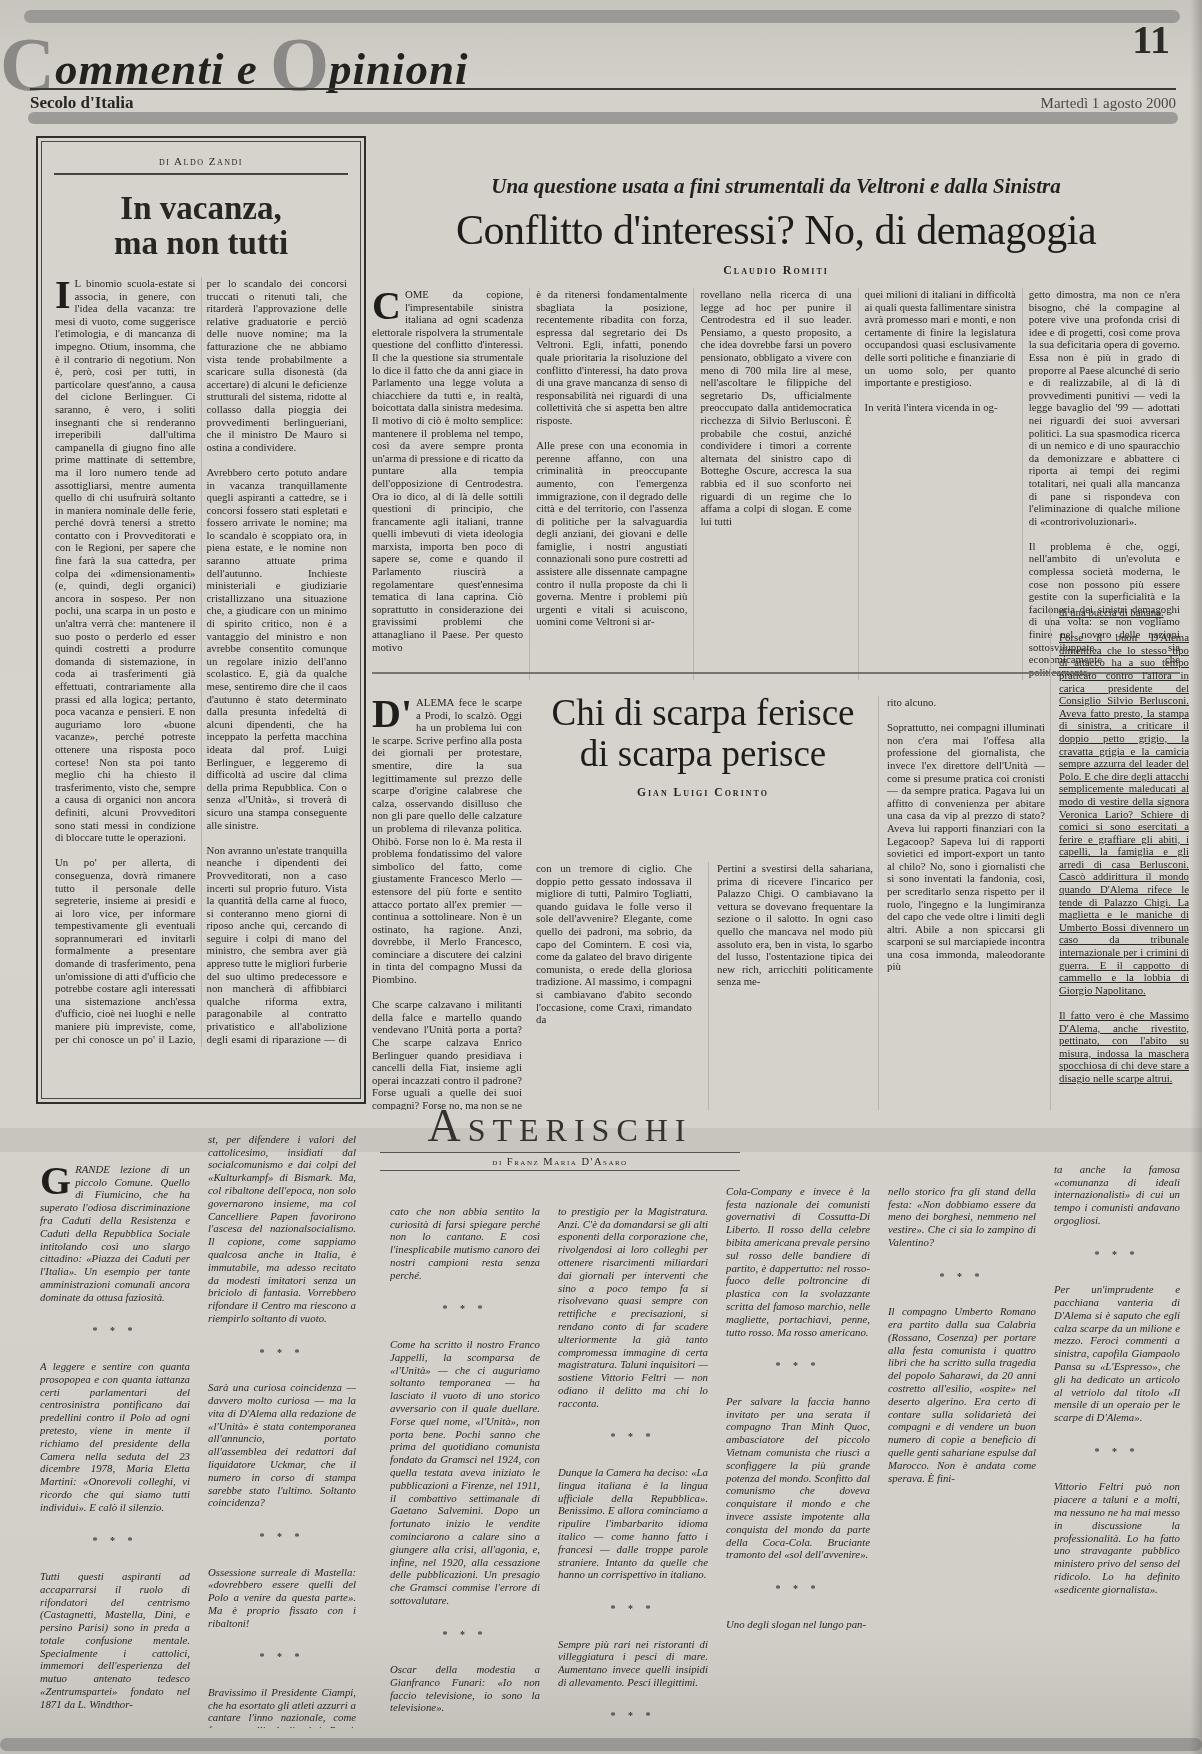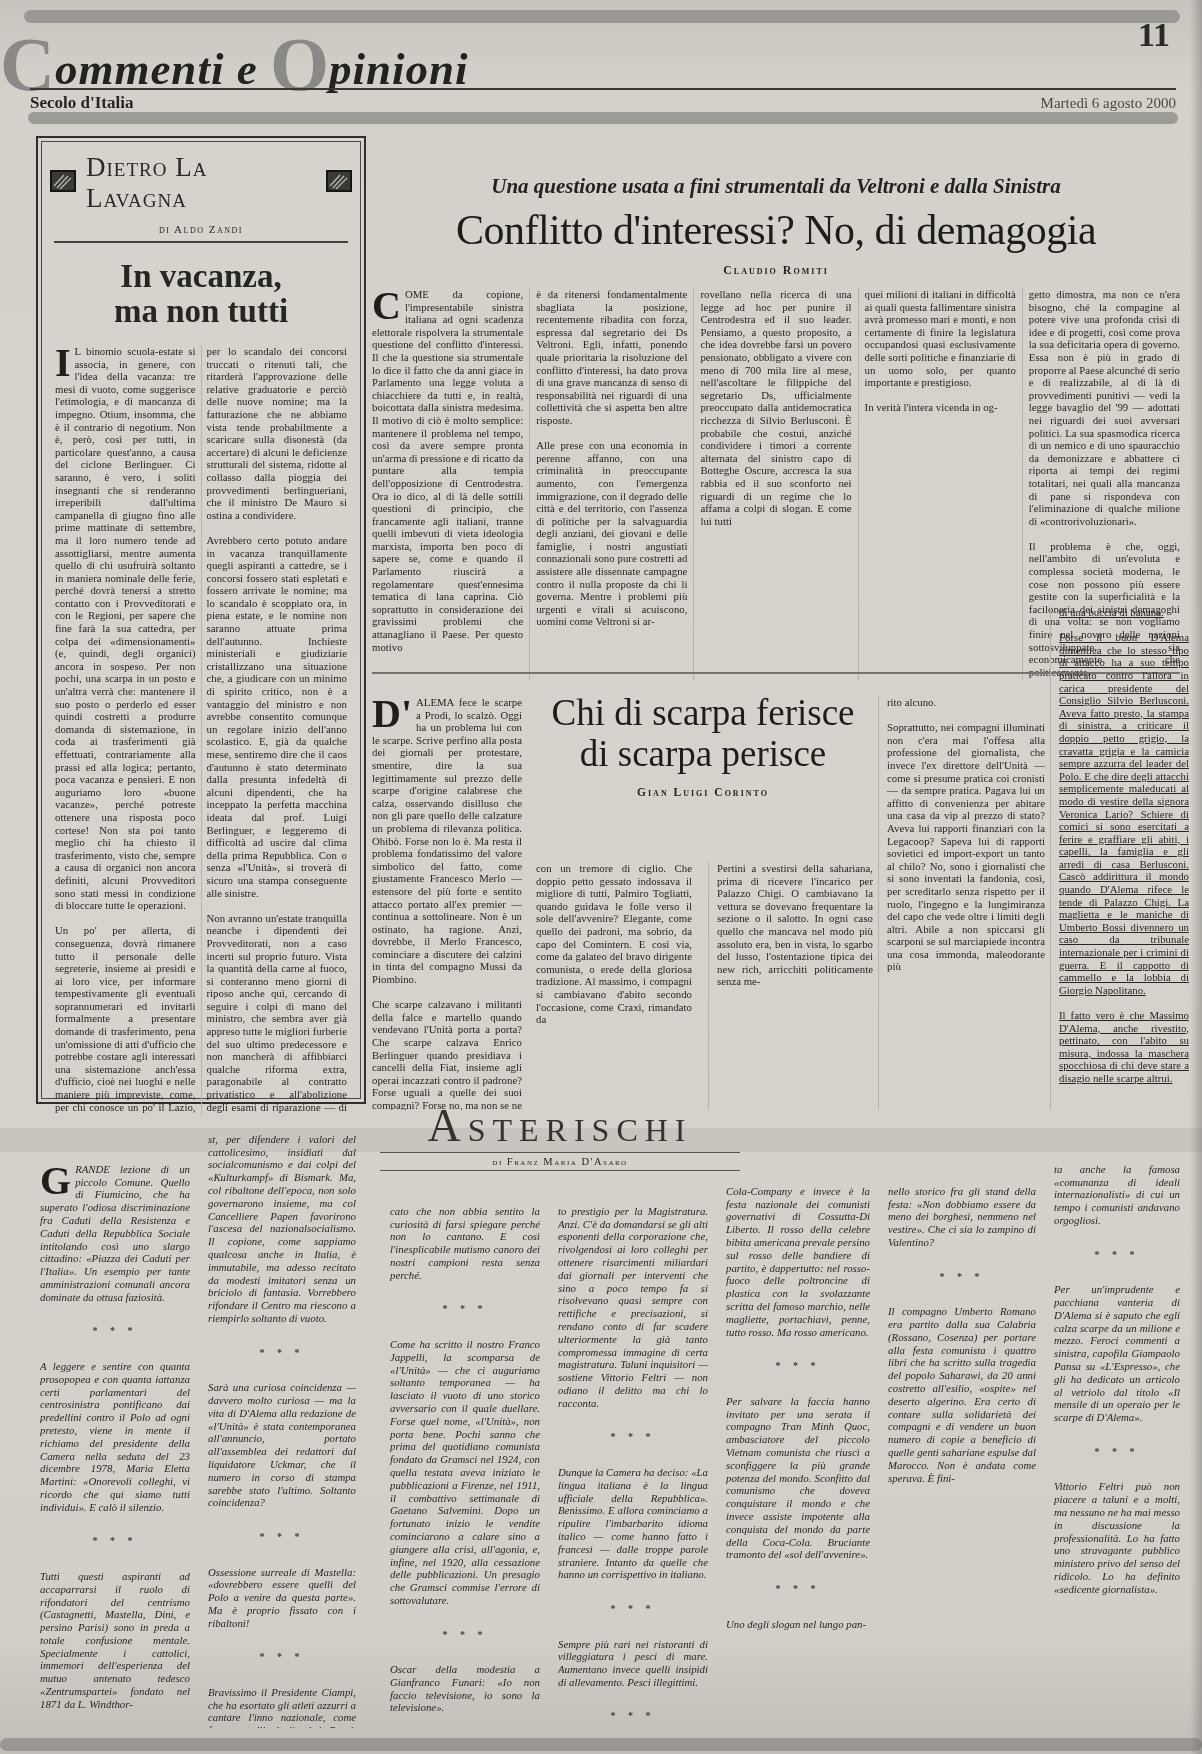--- a/index.html
+++ b/index.html
@@ -7,21 +7,21 @@
     background:linear-gradient(180deg,#c7c4be 0%,#d4d1ca 5%,#d6d3cc 50%,#d2cfc8 93%,#c1beb8 100%);
     font-family:"Liberation Serif","DejaVu Serif",serif;color:#272623;}
   .scanbar{position:absolute;background:#8f8d8a;opacity:.8;border-radius:8px;}
   .edge-right{position:absolute;top:0;right:0;width:12px;height:100%;
     background:linear-gradient(90deg,rgba(0,0,0,0),rgba(90,88,85,.35));}
 
   
   .masthead{position:absolute;top:34px;left:0;width:1060px;white-space:nowrap;}
   .bigcap{font-size:76px;line-height:60px;font-weight:bold;color:#8b8987;vertical-align:-6px;}
   .mh-word{font-size:45px;font-weight:bold;font-style:italic;color:#23221f;letter-spacing:1px;}
-  .pagenum{position:absolute;top:16px;right:32px;font-size:34px;font-weight:bold;color:#2b2a27;}
+  .pagenum{position:absolute;top:16px;right:32px;font-size:40px;font-weight:bold;color:#2b2a27;}
   .dateline{position:absolute;top:88px;left:30px;right:26px;border-top:2px solid #393835;
     display:flex;justify-content:space-between;align-items:center;padding-top:3px;}
   .dateline .paper-name{font-size:17px;font-weight:bold;}
   .dateline .paper-date{font-size:15px;color:#4a4945;}
 
   
   .box{position:absolute;left:36px;top:136px;width:326px;height:964px;border:2px solid #2f2e2b;background:rgba(215,212,205,.5);}
   .box-inner{position:absolute;inset:3px;border:1px solid #4a4945;padding:6px 8px;box-sizing:border-box;}
   .lavagna-head{display:flex;align-items:center;justify-content:center;gap:10px;padding:4px 0 2px;}
   .lavagna-title-text{font-variant:small-caps;font-size:27px;letter-spacing:1px;color:#2b2a27;}
@@ -87,40 +87,25 @@
   <div class="scanbar" style="left:28px;top:112px;width:1150px;height:12px;"></div>
   <div class="scanbar" style="left:0;top:1738px;width:1202px;height:13px;"></div>
 
   <div class="masthead">
     <span class="bigcap">C</span><span class="mh-word">ommenti e </span><span class="bigcap">O</span><span class="mh-word">pinioni</span>
   </div>
   <div class="pagenum">11</div>
 
   <div class="dateline">
     <span class="paper-name">Secolo d'Italia</span>
-    <span class="paper-date">Martedì 6 agosto 2000</span>
+    <span class="paper-date">Martedì 1 agosto 2000</span>
   </div>
 
   <div class="box">
     <div class="box-inner">
-      <div class="lavagna-head">
-        <span class="bb-icon">
-          <svg width="26" height="22" viewBox="0 0 26 22">
-              <rect x="1" y="1" width="24" height="20" fill="#3b3a36" stroke="#151512" stroke-width="2"></rect>
-              <path d="M4 16 L14 5 M7 18 L18 6 M10 19 L21 8" stroke="#bab7b1" stroke-width="1.3" fill="none"></path>
-            </svg>
-        </span>
-        <span class="lavagna-title-text">Dietro La Lavagna</span>
-        <span class="bb-icon">
-          <svg width="26" height="22" viewBox="0 0 26 22">
-              <rect x="1" y="1" width="24" height="20" fill="#3b3a36" stroke="#151512" stroke-width="2"></rect>
-              <path d="M4 16 L14 5 M7 18 L18 6 M10 19 L21 8" stroke="#bab7b1" stroke-width="1.3" fill="none"></path>
-            </svg>
-        </span>
-      </div>
       <div class="lavagna-byline">di Aldo Zandi</div>
       <div class="lavagna-art-title" style="white-space:pre-line;">In vacanza,
 ma non tutti</div>
       <div class="lavagna-cols">
         <div class="lavagna-col"><span class="dropcap">I</span><span>L binomio scuola-estate si associa, in genere, con l'idea della vacanza: tre mesi di vuoto, come suggerisce l'etimologia, e di mancanza di impegno. Otium, insomma, che è il contrario di negotium. Non è, però, così per tutti, in particolare quest'anno, a causa del ciclone Berlinguer. Ci saranno, è vero, i soliti insegnanti che si renderanno irreperibili dall'ultima campanella di giugno fino alle prime mattinate di settembre, ma il loro numero tende ad assottigliarsi, mentre aumenta quello di chi usufruirà soltanto in maniera nominale delle ferie, perché dovrà tenersi a stretto contatto con i Provveditorati e con le Regioni, per sapere che fine farà la sua cattedra, per colpa dei «dimensionamenti» (e, quindi, degli organici) ancora in sospeso. Per non pochi, una scarpa in un posto e un'altra verrà che: mantenere il suo posto o perderlo ed esser quindi costretti a produrre domanda di sistemazione, in coda ai trasferimenti già effettuati, contrariamente alla prassi ed alla logica; pertanto, poca vacanza e pensieri. E non auguriamo loro «buone vacanze», perché potreste ottenere una risposta poco cortese! Non sta poi tanto meglio chi ha chiesto il trasferimento, visto che, sempre a causa di organici non ancora definiti, alcuni Provveditori sono stati messi in condizione di bloccare tutte le operazioni.
 
 Un po' per allerta, di conseguenza, dovrà rimanere tutto il personale delle segreterie, insieme ai presidi e ai loro vice, per informare tempestivamente gli eventuali soprannumerari ed invitarli formalmente a presentare domande di trasferimento, pena un'omissione di atti d'ufficio che potrebbe costare agli interessati una sistemazione anch'essa d'ufficio, cioè nei luoghi e nelle maniere più impreviste, come, per chi conosce un po' il Lazio, qualche ora a Civitavecchia o qualche altra ad Anzio ed a Subiaco, pur correttamente all'interno della provincia di Roma. Scherzi che è meglio non subire. Le cose si sono complicate</span></div>
         <div class="lavagna-col"><span>per lo scandalo dei concorsi truccati o ritenuti tali, che ritarderà l'approvazione delle relative graduatorie e perciò delle nuove nomine; ma la fatturazione che ne abbiamo vista tende probabilmente a scaricare sulla disonestà (da accertare) di alcuni le deficienze strutturali del sistema, ridotte al collasso dalla pioggia dei provvedimenti berlingueriani, che il ministro De Mauro si ostina a condividere.
 
 Avrebbero certo potuto andare in vacanza tranquillamente quegli aspiranti a cattedre, se i concorsi fossero stati espletati e fossero arrivate le nomine; ma lo scandalo è scoppiato ora, in piena estate, e le nomine non saranno attuate prima dell'autunno. Inchieste ministeriali e giudiziarie cristallizzano una situazione che, a giudicare con un minimo di spirito critico, non è a vantaggio del ministro e non avrebbe consentito comunque un regolare inizio dell'anno scolastico. E, già da qualche mese, sentiremo dire che il caos d'autunno è stato determinato dalla presunta infedeltà di alcuni dipendenti, che ha inceppato la perfetta macchina ideata dal prof. Luigi Berlinguer, e leggeremo di difficoltà ad uscire dal clima della prima Repubblica. Con o senza «l'Unità», si troverà di sicuro una stampa conseguente alle sinistre.

